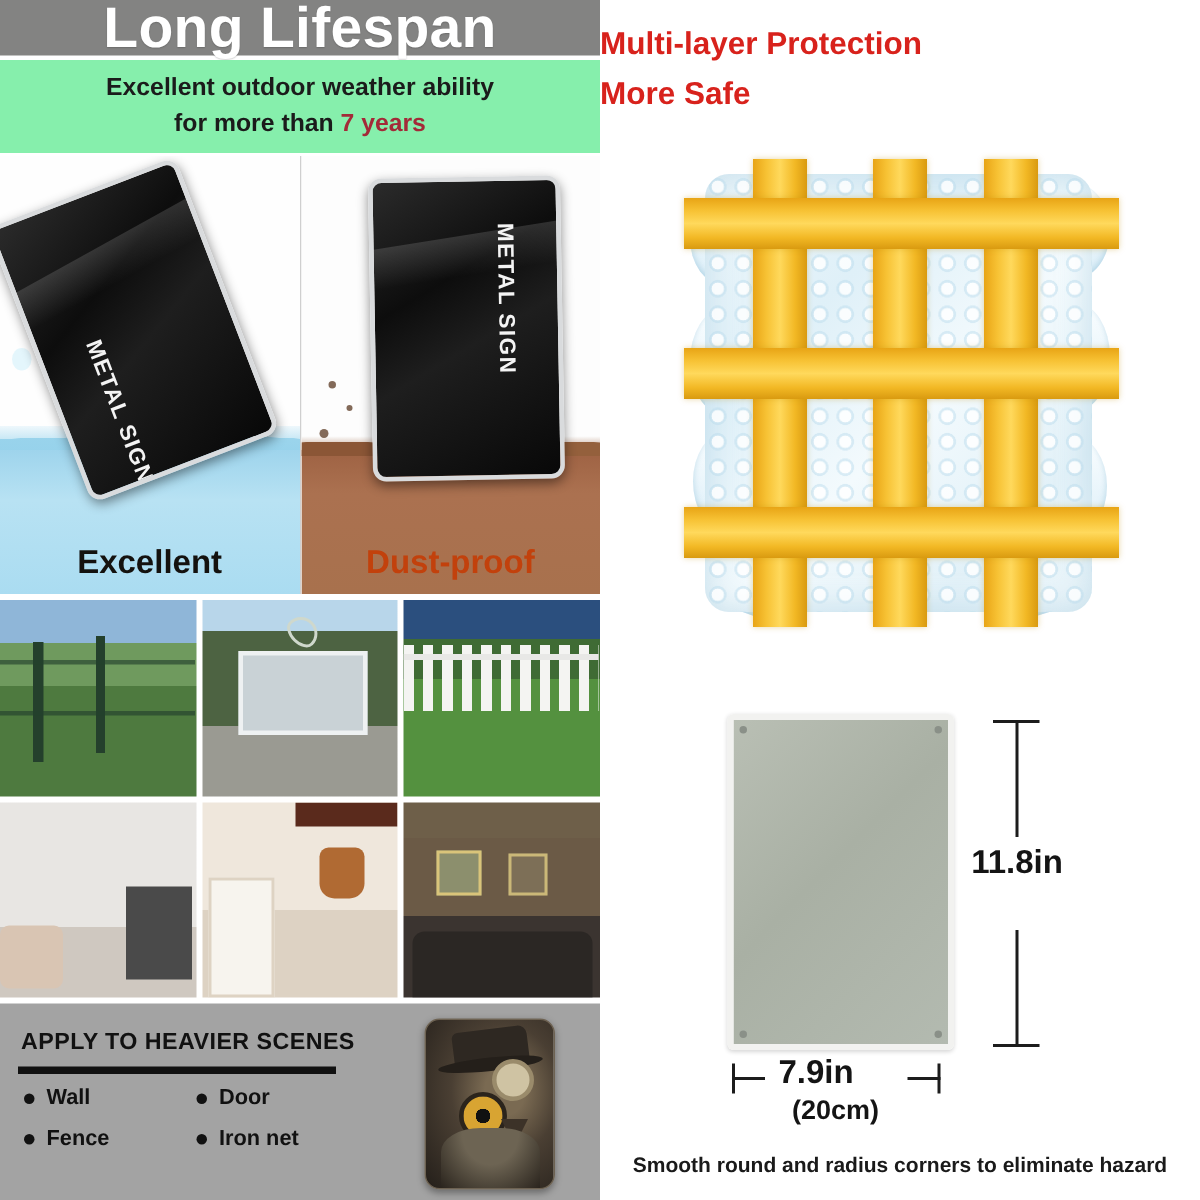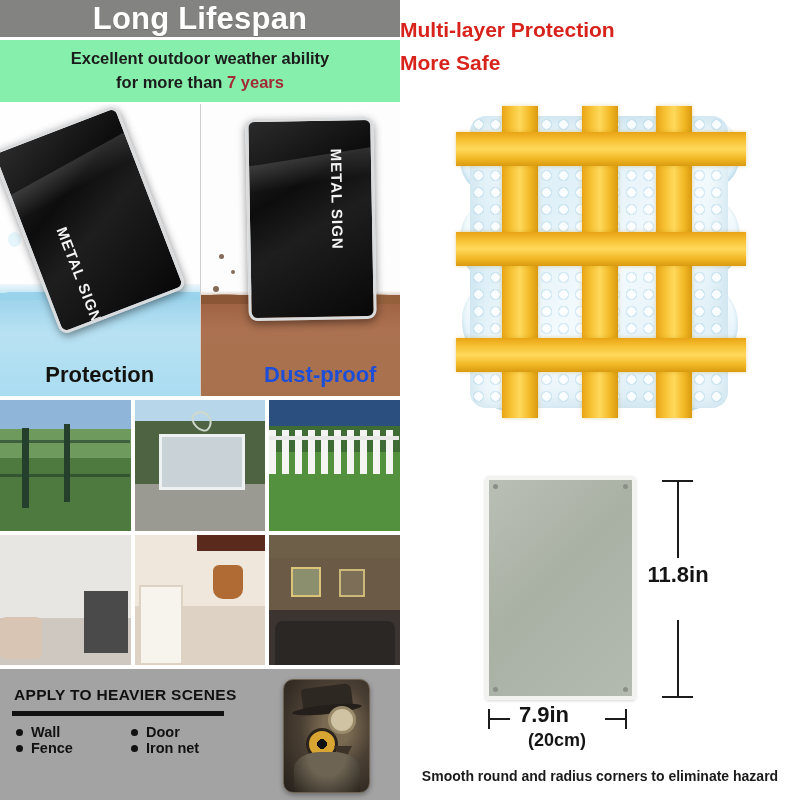--- a/index.html
+++ b/index.html
@@ -4,21 +4,21 @@
 <style>
   html,body{margin:0;padding:0;background:#ffffff;}
   body{width:800px;height:800px;font-family:"Liberation Sans",sans-serif;overflow:hidden;}
   #page{position:relative;width:800px;height:800px;background:#ffffff;}
 
   
   #left-col{position:absolute;left:0;top:0;width:400px;height:800px;background:#ffffff;}
 
   .banner{position:absolute;left:0;top:0;width:400px;height:37px;background:#838382;
           display:flex;align-items:center;justify-content:center;}
-  .banner-title{color:#ffffff;font-size:31px;font-weight:bold;letter-spacing:.2px;
+  .banner-title{color:#ffffff;font-size:38px;font-weight:bold;letter-spacing:.2px;
                 line-height:1;text-shadow:0 1px 1px rgba(0,0,0,.18);}
 
   .subhead{position:absolute;left:0;top:40px;width:400px;height:62px;background:#86efac;
            display:flex;flex-direction:column;align-items:center;justify-content:center;}
   .subhead-line{font-size:16.5px;font-weight:bold;color:#1b1b1b;line-height:1.45;}
   .accent-red{color:#a32a38;}
 
   
   .proof-row{position:absolute;left:0;top:104px;width:400px;height:292px;display:flex;}
   .proof{position:relative;width:50%;height:100%;overflow:hidden;}
@@ -49,21 +49,21 @@
               background:linear-gradient(rgba(255,255,255,.14),rgba(255,255,255,0));transform:rotate(-8deg);}
   .sign-text{position:absolute;color:#f4f4f4;font-weight:bold;font-size:15px;letter-spacing:1px;
              white-space:nowrap;}
   .plate-water{left:22px;top:18px;width:128px;height:190px;transform:rotate(-21deg);}
   .plate-water .sign-text{left:44px;top:92px;transform:rotate(90deg);transform-origin:left top;}
   .plate-dust{left:46px;top:14px;width:122px;height:196px;transform:rotate(-1deg);}
   .plate-dust .sign-text{left:96px;top:28px;transform:rotate(90deg);transform-origin:left top;}
 
   .proof-label{position:absolute;left:0;bottom:8px;width:100%;text-align:center;
                font-size:22px;font-weight:bold;color:#14120f;}
-  .proof.dust .proof-label{color:#1d4ed8;padding-left:20px;}
+  .proof.dust .proof-label{color:#c2410c;}
 
   
   .photo-grid{position:absolute;left:0;top:400px;width:400px;height:265px;
               display:grid;grid-template-columns:repeat(3,1fr);grid-template-rows:repeat(2,1fr);
               gap:4px;background:#ffffff;}
   .ph{position:relative;overflow:hidden;background:#ddd;}
 
   .p-fence-metal{background:linear-gradient(#8fb6d8 0 22%,#6f9a5e 22% 44%,#4e7a3f 44% 100%);}
   .p-fence-metal .bar{position:absolute;background:#24402c;}
   .p-house{background:linear-gradient(#b8d6ea 0 16%,#4d6342 16% 64%,#9a9a92 64% 100%);}
@@ -71,21 +71,21 @@
   .p-room{background:linear-gradient(#e8e6e3 0 64%,#cfc8c0 64% 100%);}
   .p-hall{background:linear-gradient(#efe7dc 0 55%,#ddd2c3 55% 100%);}
   .p-living{background:linear-gradient(#6e5f49 0 18%,#6b5a46 18% 58%,#3b3430 58% 100%);}
 
   
   .info-panel{position:absolute;left:0;top:669px;width:400px;height:131px;background:#a3a3a3;}
   .info-title{position:absolute;left:14px;top:17px;font-size:15.5px;font-weight:bold;
               color:#111;letter-spacing:.3px;}
   .info-rule{position:absolute;left:12px;top:42px;width:212px;height:5px;background:#111;}
   .bullets{position:absolute;left:16px;top:55px;width:230px;
-           display:grid;grid-template-columns:115px 115px;}
+           display:grid;grid-template-columns:115px 115px;row-gap:11px;}
   .bullet{display:flex;align-items:center;font-size:14.5px;font-weight:bold;color:#111;}
   .dot{width:7px;height:7px;border-radius:50%;background:#111;margin-right:8px;flex:0 0 auto;}
 
   .owl-sign{position:absolute;left:283px;top:679px;width:85px;height:112px;border-radius:10px;
      border:1.5px solid #6d6252;overflow:hidden;
      background:radial-gradient(ellipse at 62% 42%,#7a6a52 0 18%,#4a3f33 48%,#241f1a 100%);
      box-shadow:0 2px 5px rgba(0,0,0,.35);}
   .owl-hat{position:absolute;left:18px;top:6px;width:50px;height:24px;background:#2e2822;
            border-radius:4px 6px 2px 2px;transform:rotate(-7deg);}
   .owl-hat-brim{position:absolute;left:8px;top:25px;width:70px;height:9px;background:#241f1a;
@@ -159,21 +159,21 @@
         <div class="water-surface"></div>
         <div class="splash" style="left:14px;top:92px;width:9px;height:11px;"></div>
         <div class="splash" style="left:26px;top:108px;width:6px;height:7px;"></div>
         <div class="splash" style="left:8px;top:128px;width:13px;height:15px;"></div>
         <div class="splash" style="left:150px;top:150px;width:10px;height:12px;"></div>
         <div class="splash" style="left:168px;top:176px;width:7px;height:8px;"></div>
         <div class="splash" style="left:58px;top:196px;width:38px;height:20px;opacity:.85;"></div>
         <div class="sign-plate plate-water">
           <div class="sign-text">METAL SIGN</div>
         </div>
-        <div class="proof-label">Protection</div>
+        <div class="proof-label">Excellent</div>
       </div>
 
       <div class="proof dust">
         <div class="dirt-body"></div>
         <div class="dirt-surface"></div>
         <div class="dustspeck" style="left:18px;top:150px;width:5px;height:5px;"></div>
         <div class="dustspeck" style="left:30px;top:166px;width:4px;height:4px;"></div>
         <div class="dustspeck" style="left:12px;top:182px;width:6px;height:6px;"></div>
         <div class="dustspeck" style="left:150px;top:138px;width:5px;height:5px;"></div>
         <div class="dustspeck" style="left:166px;top:160px;width:4px;height:4px;"></div>

